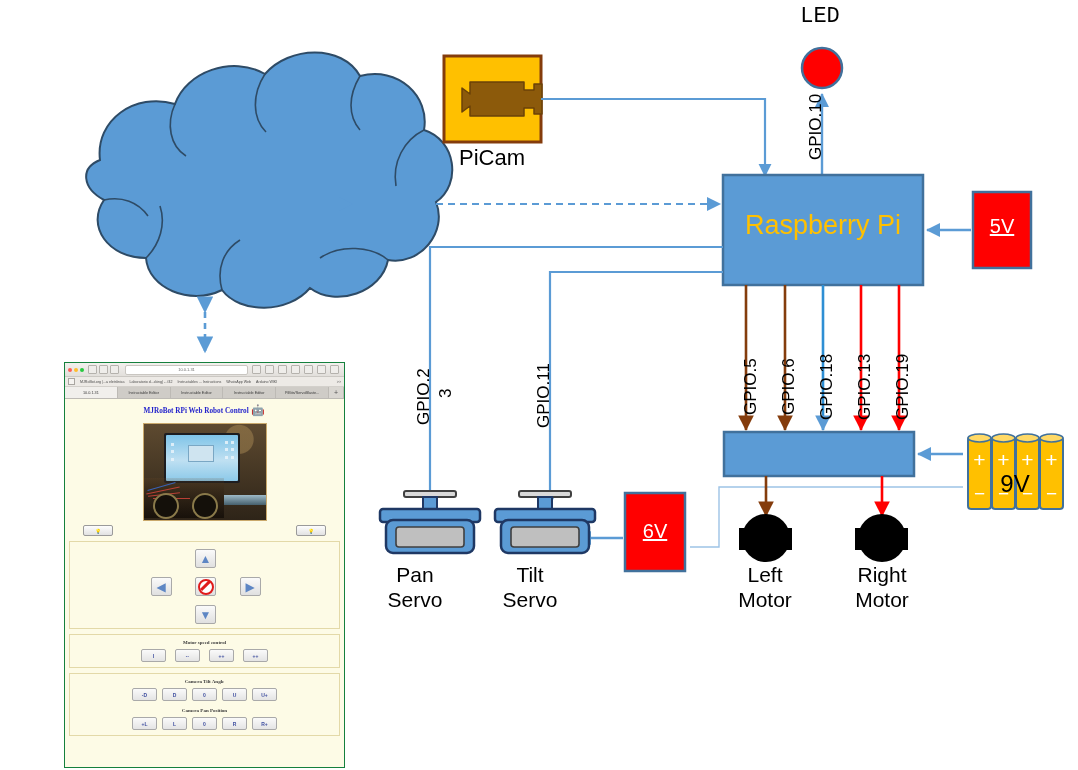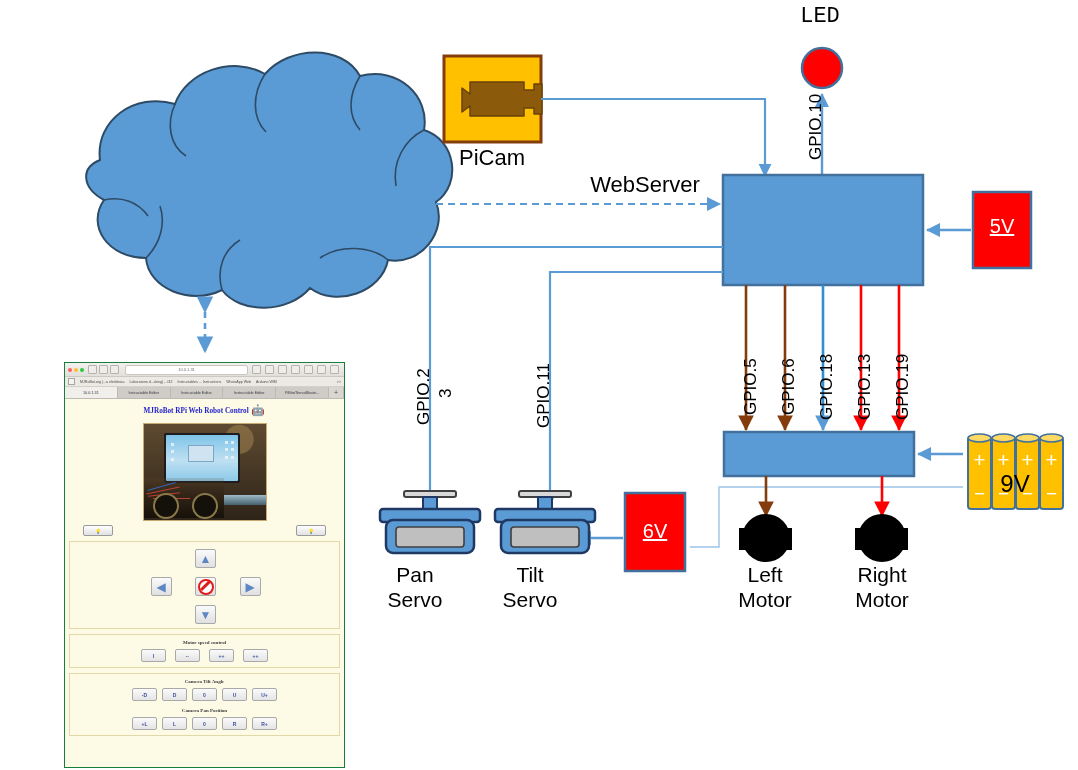--- a/index.html
+++ b/index.html
@@ -235,22 +235,22 @@
       </g>
       <g>
         <rect x="1040" y="437" width="23" height="72" rx="3" fill="#FFC000" stroke="#41719C" stroke-width="2"></rect>
         <ellipse cx="1051.5" cy="438" rx="11.5" ry="4" fill="#FFD966" stroke="#41719C" stroke-width="1.6"></ellipse>
       </g>
     </g>
   </svg>
 
   <div class="blk-label lbl-led">LED</div>
   <div class="blk-label lbl-picam">PiCam</div>
-  <div class="blk-label lbl-webserver">WebServer</div>
-
+
+  <div class="rpi-text">Raspberry Pi</div>
   <div class="v5-text">5V</div>
   <div class="v6-text">6V</div>
   <div class="v9-text">9V</div>
 
   <div class="abs" style="left:968px;top:448px;width:23px;text-align:center;font-size:21px;color:#fff;">+</div>
   <div class="abs" style="left:992px;top:448px;width:23px;text-align:center;font-size:21px;color:#fff;">+</div>
   <div class="abs" style="left:1016px;top:448px;width:23px;text-align:center;font-size:21px;color:#fff;">+</div>
   <div class="abs" style="left:1040px;top:448px;width:23px;text-align:center;font-size:21px;color:#fff;">+</div>
   <div class="abs" style="left:968px;top:483px;width:23px;text-align:center;font-size:19px;color:#fff;">−</div>
   <div class="abs" style="left:992px;top:483px;width:23px;text-align:center;font-size:19px;color:#fff;">−</div>

